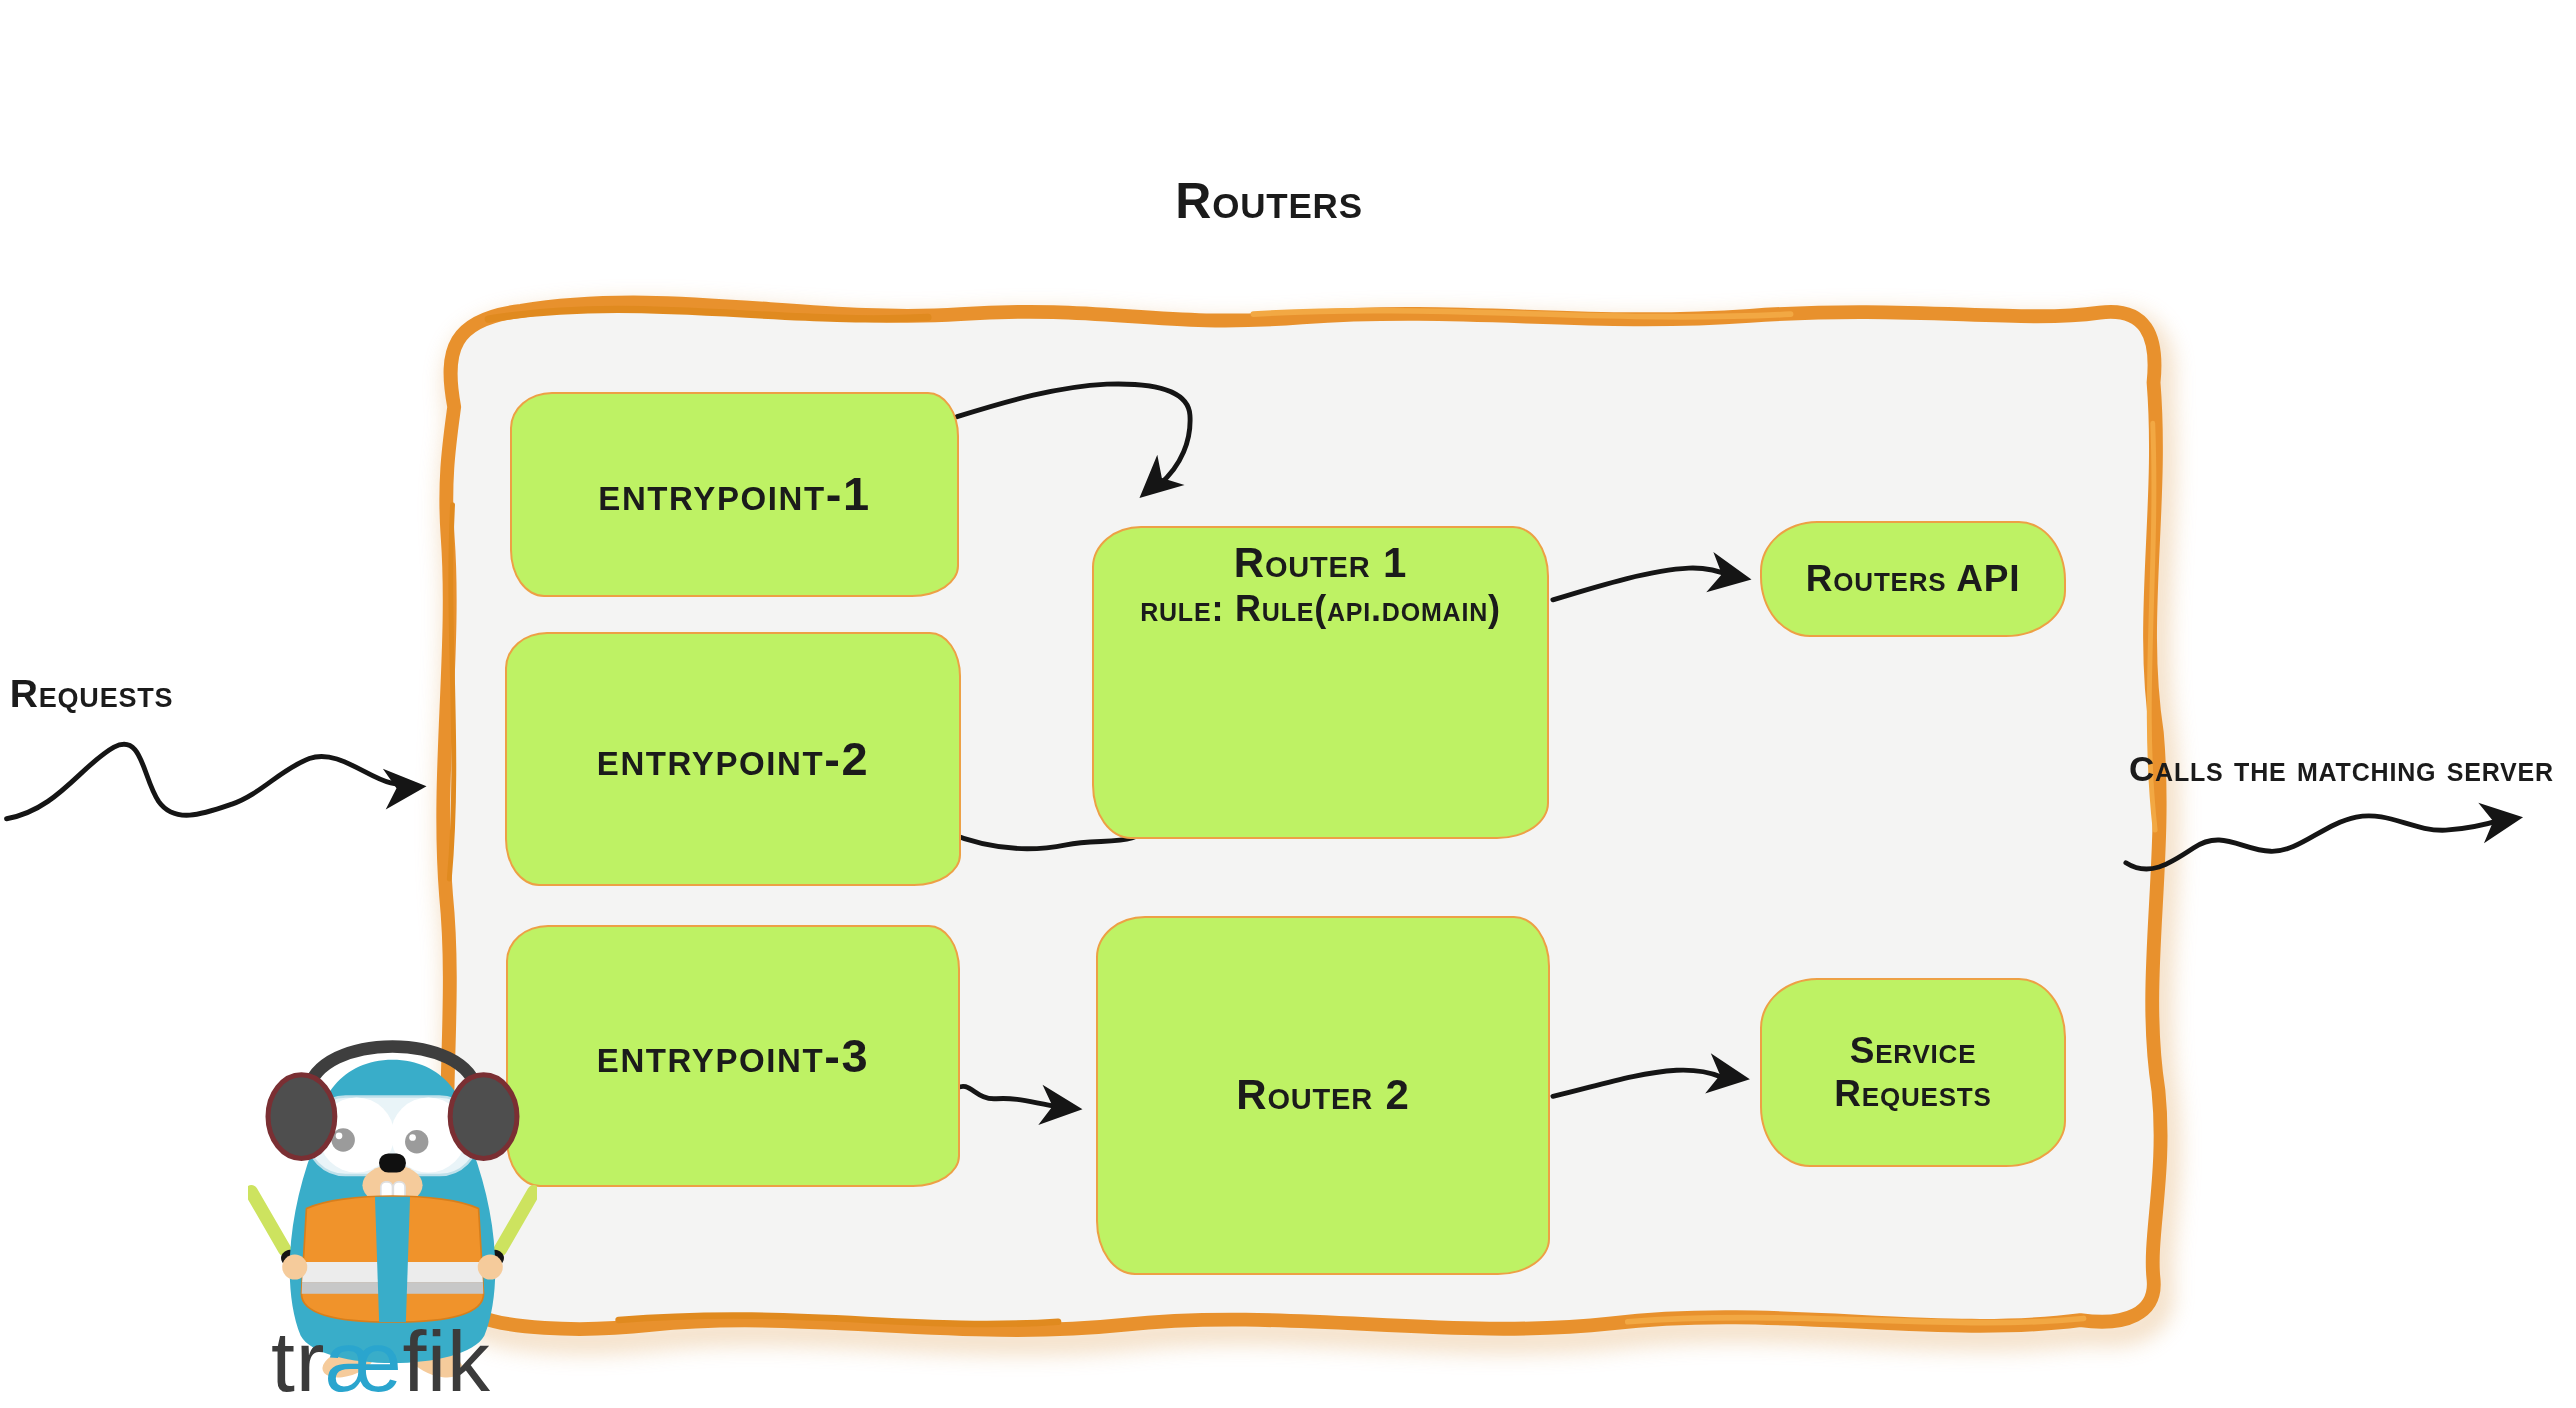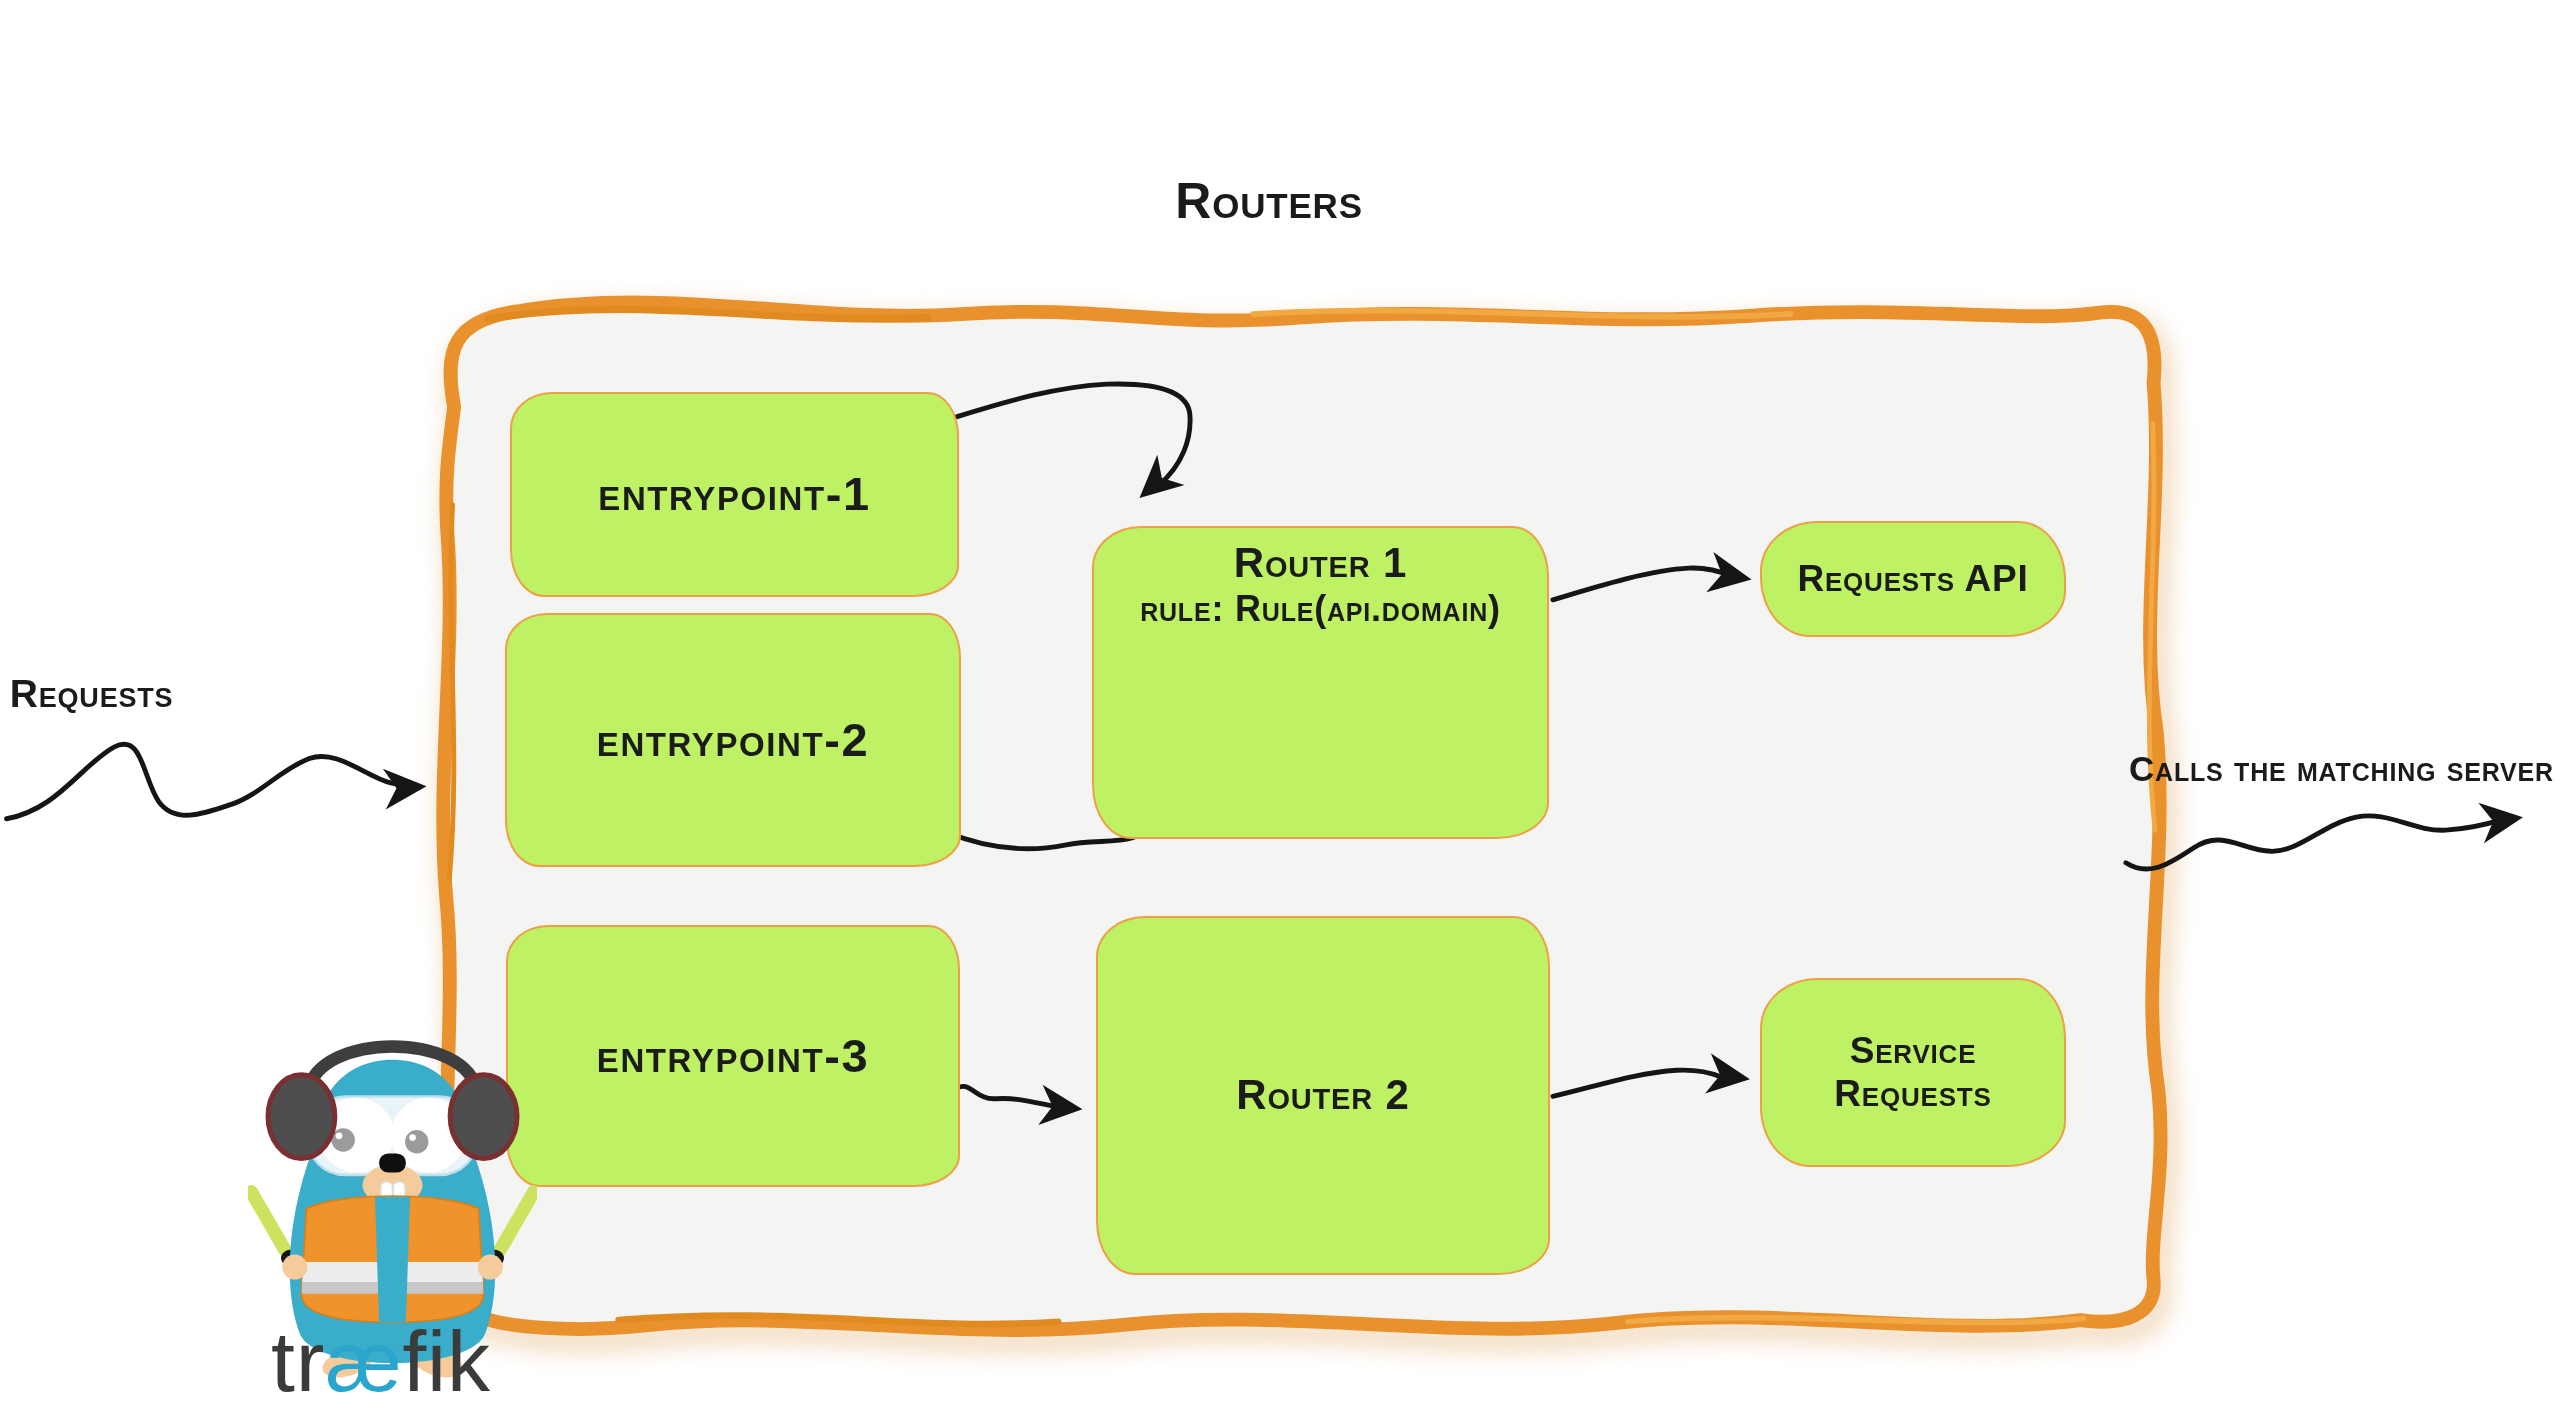--- a/index.html
+++ b/index.html
@@ -18,21 +18,21 @@
   }
   .ep{border-radius:42px 31px 47px 34px / 36px 44px 31px 47px;}
   .router{border-radius:49px 36px 52px 39px / 41px 50px 36px 54px;}
   .svc{border-radius:57px 47px 60px 50px / 50px 59px 46px 60px;}
 
   .sc{font-variant:small-caps;font-weight:700;letter-spacing:0.8px;line-height:1.15;}
 
   #diagram-title{left:1082px;top:173px;width:374px;font-size:50px;text-align:center;}
 
   #ep1{left:510px;top:392px;width:449px;height:205px;}
-  #ep2{left:505px;top:613px;width:456px;height:254px;}
+  #ep2{left:505px;top:632px;width:456px;height:254px;}
   #ep3{left:506px;top:925px;width:454px;height:262px;}
   .ep-label{font-size:47px;letter-spacing:1.6px;}
 
   #router1{left:1092px;top:506px;width:457px;height:313px;justify-content:flex-start;padding:11.4px 6.5px;margin-top:20px;}
   #router2{left:1096px;top:916px;width:454px;height:359px;justify-content:space-evenly;padding:8.1px 3.3px;}
   .router-title{font-size:42px;}
   .router-rule{font-size:36px;}
   .router-rule2{font-size:31px;}
   .rule-label{font-size:37px;}
   .router-mw{font-size:37px;}
@@ -128,21 +128,21 @@
 <div id="router1" class="box router">
   <span class="sc router-title">Router 1</span>
   <span class="sc router-rule">rule: Rule(api.domain)</span>
 </div>
 
 <div id="router2" class="box router">
   <span class="sc router-title">Router 2</span>
 </div>
 
 <div id="service-api" class="box svc">
-  <span class="sc svc-label">Requests API</span>
+  <span class="sc svc-label">Routers API</span>
 </div>
 <div id="service-dashboard" class="box svc">
   <span class="sc svc-label">Service</span>
   <span class="sc svc-label">Requests</span>
 </div>
 
 <div id="requests-label" class="abs sc">Requests</div>
 <div id="calls-label" class="abs sc">Calls the matching server</div>
 
 <svg style="left:248px;top:1008px;" width="289" height="376" viewBox="0 0 330 450">

